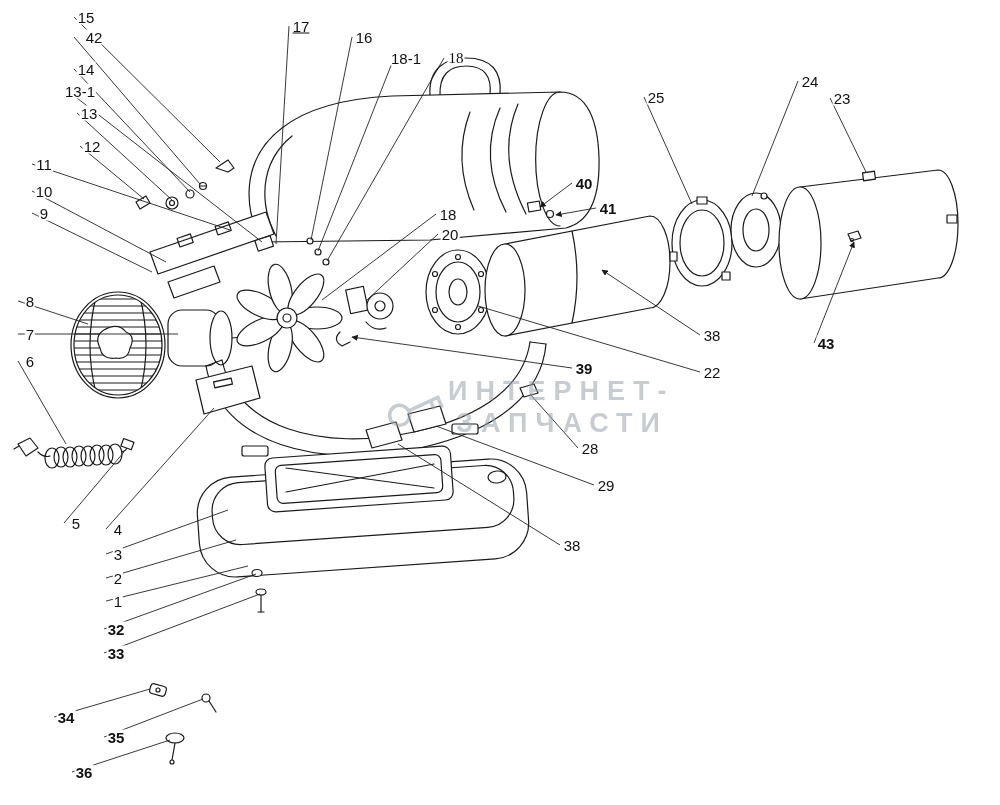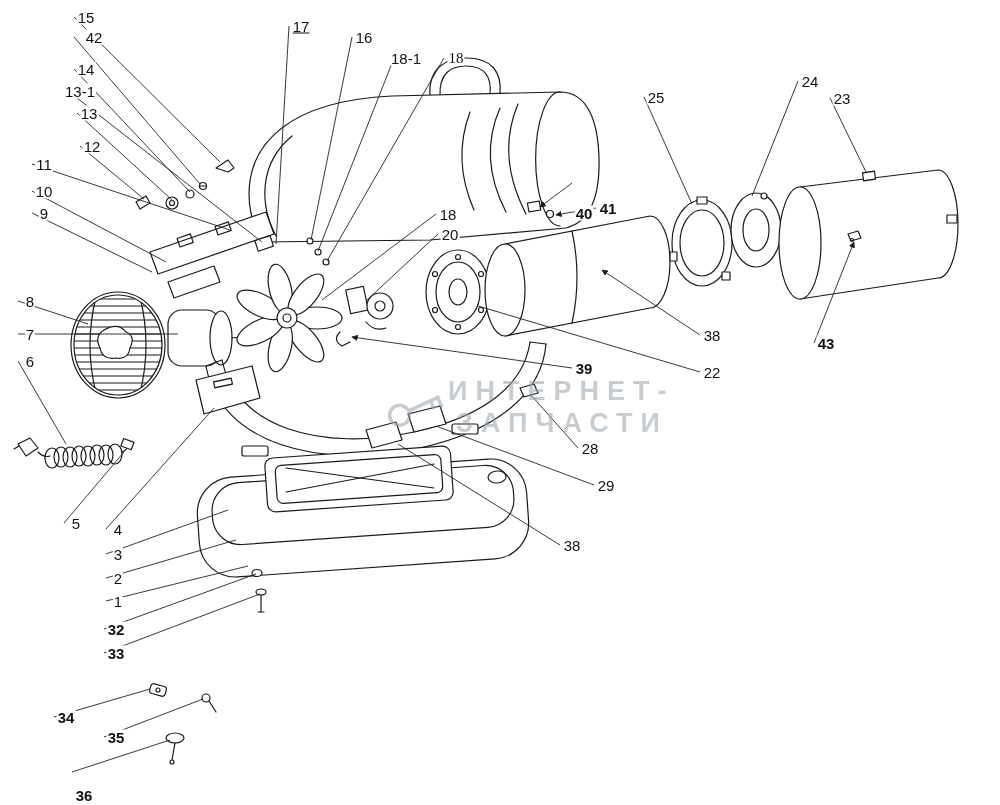--- a/index.html
+++ b/index.html
@@ -287,28 +287,28 @@
       <div class="callout" style="left: 18px; top: 361px;">6</div>
       <div class="callout" style="left: 64px; top: 523px;">5</div>
       <div class="callout" style="left: 106px; top: 529px;">4</div>
       <div class="callout" style="left: 106px; top: 554px;">3</div>
       <div class="callout" style="left: 106px; top: 578px;">2</div>
       <div class="callout" style="left: 106px; top: 601px;">1</div>
       <div class="callout bold" style="left: 104px; top: 629px;">32</div>
       <div class="callout bold" style="left: 104px; top: 653px;">33</div>
       <div class="callout bold" style="left: 54px; top: 717px;">34</div>
       <div class="callout bold" style="left: 104px; top: 737px;">35</div>
-      <div class="callout bold" style="left: 72px; top: 772px; margin-top: 23px;">36</div>
+      <div class="callout bold" style="left: 72px; top: 772px;">36</div>
       <div class="callout" style="left: 289px; top: 26px; text-decoration: underline;">17</div>
       <div class="callout" style="left: 352px; top: 37px;">16</div>
       <div class="callout" style="left: 394px; top: 58px;">18-1</div>
       <div class="callout" style="left: 444px; top: 58px; font-family: Liberation Serif, serif;">18</div>
       <div class="callout" style="left: 436px; top: 214px;">18</div>
       <div class="callout" style="left: 438px; top: 234px;">20</div>
-      <div class="callout bold" style="left: 572px; top: 183px; margin-top: 30px;">40</div>
+      <div class="callout bold" style="left: 572px; top: 183px;">40</div>
       <div class="callout bold" style="left: 596px; top: 208px;">41</div>
       <div class="callout" style="left: 644px; top: 97px;">25</div>
       <div class="callout" style="left: 798px; top: 81px;">24</div>
       <div class="callout" style="left: 830px; top: 98px;">23</div>
       <div class="callout" style="left: 700px; top: 335px;">38</div>
       <div class="callout" style="left: 700px; top: 372px;">22</div>
       <div class="callout bold" style="left: 814px; top: 343px;">43</div>
       <div class="callout bold" style="left: 572px; top: 368px;">39</div>
       <div class="callout" style="left: 578px; top: 448px;">28</div>
       <div class="callout" style="left: 594px; top: 485px;">29</div>

